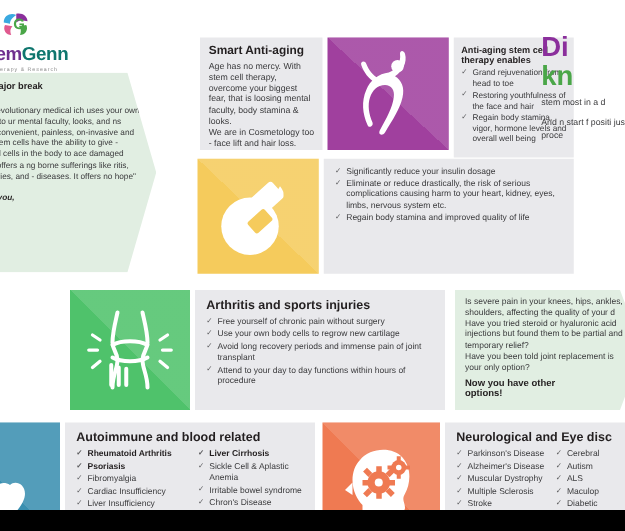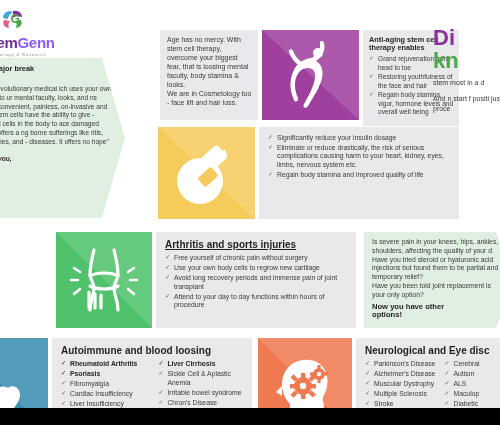--- a/index.html
+++ b/index.html
@@ -74,21 +74,21 @@
     top: 8px;
     width: 80px;
   }
   #logo .wordmark {
     font-size: 15px;
     font-weight: bold;
     letter-spacing: -0.3px;
     white-space: nowrap;
   }
   #logo .wordmark .a { color: #6f2f8e; }
-  #logo .wordmark .b { color: #8b5cf6; }
+  #logo .wordmark .b { color: #0f766e; }
   #logo .tagline {
     font-size: 4.2px;
     color: #8a8a8a;
     text-align: center;
     letter-spacing: 0.8px;
     margin-top: 1px;
     padding-right: 4px;
   }
   
   #intro {
@@ -182,20 +182,21 @@
     <div class="q">
       <div>y for a major break</div>
       <div>our life?</div>
     </div>
     <p>rapy is a revolutionary medical ich uses your own body cells to ur mental faculty, looks, and ns through a convenient, painless, on-invasive and affordable em cells have the ability to give -specialized cells in the body to ace damaged organs. It offers a ng borne sufferings like ritis, sports injuries, and - diseases. It offers no hope" disorders.</p>
     <p class="em">re awaits you,</p>
     <p class="em">step!</p>
   </div>
 
   <div class="card" style="left:160px; top:30px; width:98px; height:90px; padding:6px 6px 0 7px;">
+    <div class="h-title" style="font-size:9.5px; margin-bottom:3px;">Smart Anti-aging</div>
     <div class="body-txt" style="font-size:7px; white-space:pre-line;">Age has no mercy. With stem cell therapy, overcome your biggest fear, that is loosing mental faculty, body stamina &amp; looks.
 We are in Cosmetology too - face lift and hair loss.</div>
   </div>
 
   <div class="tile" style="left:262px; top:30px; width:97px; height:90px; background:#a0409e;">
     <div class="shine"></div>
     <svg width="97" height="90" viewBox="0 0 97 90" style="position:absolute;left:0;top:0;">
       <circle cx="56" cy="23" r="5" fill="#fff"></circle>
       <path d="M62 13 C64 20, 60 27, 54 31 C59 34, 62 40, 60 48 C58 57, 52 66, 46 76 C44 79, 40 78, 42 74 C47 65, 52 56, 53 48 C54 42, 51 38, 46 38 C40 38, 36 42, 34 48 C32 54, 33 61, 36 68 C37 71, 33 73, 32 70 C28 61, 27 51, 31 42 C34 34, 41 29, 49 28 C55 26, 59 20, 58 13 C58 10, 61 10, 62 13 Z" fill="#fff"></path>
       <path d="M38 36 C33 33, 29 28, 27 22 C26 19, 30 18, 31 21 C33 26, 36 30, 41 33 Z" fill="#fff"></path>
@@ -241,21 +242,21 @@
         <path d="M33 60 L33 76 M39 62 L39 76 M45 63 L45 76"></path>
       </g>
       <g stroke="#fff" stroke-width="2.6" stroke-linecap="round">
         <path d="M24 40 L18 36 M22 48 L15 48 M24 57 L18 62"></path>
         <path d="M72 40 L78 36 M74 48 L81 48 M72 57 L78 62"></path>
       </g>
     </svg>
   </div>
 
   <div class="card" style="left:156px; top:232px; width:200px; height:96px; padding:7px 8px 0 9px;">
-    <div class="h-title" style="font-size:10px; margin-bottom:4px;text-decoration:underline;">Arthritis and sports injuries</div>
+    <div class="h-title" style="font-size:10px; margin-bottom:4px;">Arthritis and sports injuries</div>
     <ul class="checks" style="font-size:6.8px;">
       <li>Free yourself of chronic pain without surgery</li>
       <li>Use your own body cells to regrow new cartilage</li>
       <li>Avoid long recovery periods and immense pain of joint transplant</li>
       <li>Attend to your day to day functions within hours of procedure</li>
     </ul>
   </div>
 
   <div style="position:absolute; left:364px; top:232px; width:150px; height:96px; background:#e1eee2; clip-path:polygon(0 0, 88% 0, 100% 50%, 88% 100%, 0 100%); padding:6px 8px 0 8px; box-sizing:border-box;">
     <div class="body-txt clip-right" style="font-size:6.8px; white-space:pre-line; line-height:1.3;">Is severe pain in your knees, hips, ankles, shoulders, affecting the quality of your d
@@ -270,21 +271,21 @@
     <svg width="94" height="94" viewBox="0 0 94 94" style="position:absolute;left:0;top:0;">
       <circle cx="30" cy="30" r="13" fill="#fff"></circle>
       <path d="M40 58 C40 50, 48 46, 54 50 C58 46, 66 49, 66 57 C66 66, 54 76, 53 78 C52 76, 40 66, 40 58 Z" fill="#fff"></path>
       <rect x="24" y="56" width="7" height="26" rx="3.5" fill="#fff"></rect>
       <rect x="14" y="64" width="27" height="7" rx="3.5" fill="#fff"></rect>
     </svg>
   </div>
 
   <div class="card" style="left:52px; top:338px; width:200px; height:94px; padding:7px 8px 0 9px;">
     <div class="h-title" style="font-size:10px; margin-bottom:4px;">
-      <div>Autoimmune and blood loosing</div>
+      <div>Autoimmune and blood related</div>
     </div>
     <div style="display:flex; gap:7px;">
       <ul class="checks" style="font-size:6.8px; width:93px;">
         <li style="font-weight:bold;color:#231f20;">Rheumatoid Arthritis</li>
         <li style="font-weight:bold;color:#231f20;">Psoriasis</li>
         <li>Fibromyalgia</li>
         <li>Cardiac Insufficiency</li>
         <li>Liver Insufficiency</li>
       </ul>
       <ul class="checks" style="font-size:6.8px; width:88px;">

